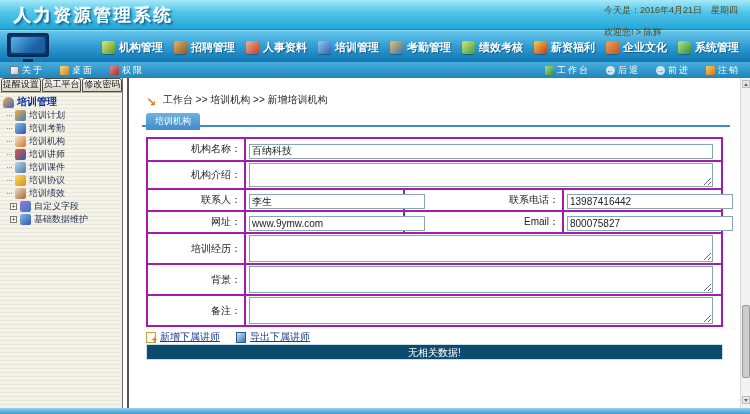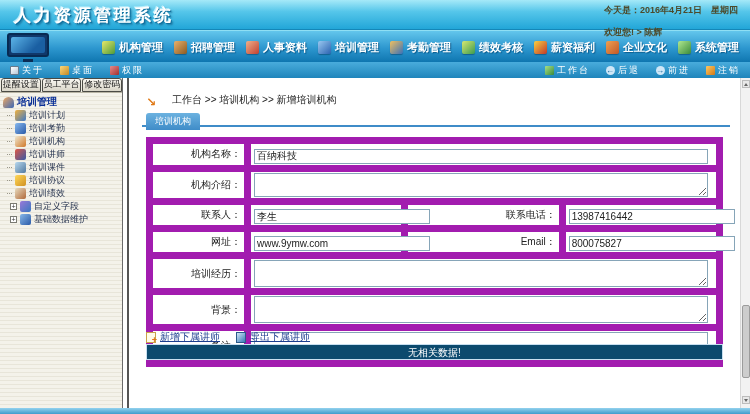--- a/index.html
+++ b/index.html
@@ -7,21 +7,21 @@
   body { font-family:"Liberation Sans","DejaVu Sans",sans-serif; }
   .page { position:relative; width:750px; height:414px; overflow:hidden; background:#fff; }
 
   
   .header { position:absolute; top:0; left:0; width:750px; height:30px;
     background:linear-gradient(180deg,#a5e9f8 0%,#55c6ea 40%,#22a6d8 100%);
     border-bottom:1px solid #1487b8; }
   .app-title { position:absolute; left:14px; top:4px; font-size:17px; font-weight:bold; color:#fff;
     letter-spacing:3px;
     text-shadow:1px 1px 0 #0e6f9e, -1px -1px 0 #bdeefb, 2px 2px 2px rgba(6,70,110,.55); }
-  .header-right { position:absolute; right:12px; top:5px; font-size:9px; color:#4c4a2b; z-index:5;font-weight:bold; }
+  .header-right { position:absolute; right:12px; top:5px; font-size:9px; color:#4c4a2b; z-index:5; }
   .header-right div { height:11px; line-height:11px; }
   .welcome-line { margin-top:11px; }
 
   
   .navbar { position:absolute; top:30px; left:0; width:750px; height:32px;
     background:linear-gradient(180deg,#63c6ec 0%,#2d97cf 55%,#0f76b0 100%);
     border-top:1px solid #8fdff4; }
   .monitor { position:absolute; left:7px; top:33px; width:42px; height:24px;
     background:#10386b; border:2px solid #082a52; border-radius:3px; }
   .monitor .screen { position:absolute; inset:2px; background:linear-gradient(135deg,#5cb4e8,#1a5fa2 70%); border-radius:2px; }
@@ -72,29 +72,29 @@
   .tc-jg{background:linear-gradient(135deg,#f0e8d0,#d07828);} .tc-js{background:linear-gradient(135deg,#e05844,#3858a8);}
   .tc-kj{background:linear-gradient(135deg,#b8d8ee,#50789f);} .tc-xy{background:linear-gradient(135deg,#ffd85a,#d09020);}
   .tc-jx{background:linear-gradient(135deg,#e8dcc0,#b06838);} .tc-zdy{background:linear-gradient(135deg,#9a78d8,#3a78c0);}
   .tc-jc{background:linear-gradient(135deg,#88b8e8,#2a5aa8);}
 
   .splitter { position:absolute; top:78px; left:122px; width:7px; height:330px; background:#fff;
     border-left:1px solid #6a6a6a; border-right:2px solid #555; }
 
   
   .main { position:absolute; top:78px; left:129px; width:611px; height:330px; background:#fff; overflow:hidden; }
-  .breadcrumb { position:absolute; top:15px; left:17px; display:flex; align-items:flex-end; gap:16px; font-size:10px; color:#222;text-align:right; }
+  .breadcrumb { position:absolute; top:15px; left:17px; display:flex; align-items:flex-end; gap:7px; font-size:10px; color:#222;text-align:right; }
   .bc-icon { color:#e07a18; font-size:12px; font-weight:bold; line-height:10px; }
   .bc-icon::before { content:"↘"; }
   .page-tab-row { position:absolute; top:32px; left:13px; right:10px; height:17px; border-bottom:2px solid #3f8cc8; }
   .page-tab { display:inline-block; margin-left:4px; background:linear-gradient(180deg,#6cb2e0,#3f8cc8); color:#fff;
     font-size:9px; padding:2px 9px; border-radius:3px 3px 0 0; cursor:pointer; }
 
   table.form { position:absolute; top:59px; left:17px; width:577px; border-collapse:collapse; table-layout:fixed; }
-  table.form td { border:7px solid #a21caf; padding:1px 3px; background:#fff; vertical-align:middle; }
+  table.form td { border:2px solid #a21caf; padding:1px 3px; background:#fff; vertical-align:middle; }
   table.form { border:1px solid #57b0e2; }
   td.lblc { background:#e0f3fc; text-align:right; font-size:10px; color:#222; white-space:nowrap; padding-right:5px; }
   .c1{width:98px;} .c2{width:190px;} .c3{width:112px;} .c4{width:177px;}
   input.txt, textarea.txa { font-family:"Liberation Sans",sans-serif; font-size:10px; color:#222;
     border:1px solid #86a5b8; background:#fff; padding:1px 2px; }
   input.txt { height:15px; }
   .w-full{width:99%;} .w-a{width:176px;} .w-b{width:166px;}
   textarea.txa { width:99%; resize:both; display:block; }
   .h-intro{height:24px;} .h-big{height:27px;} .h-custom{height:22px;}
 

